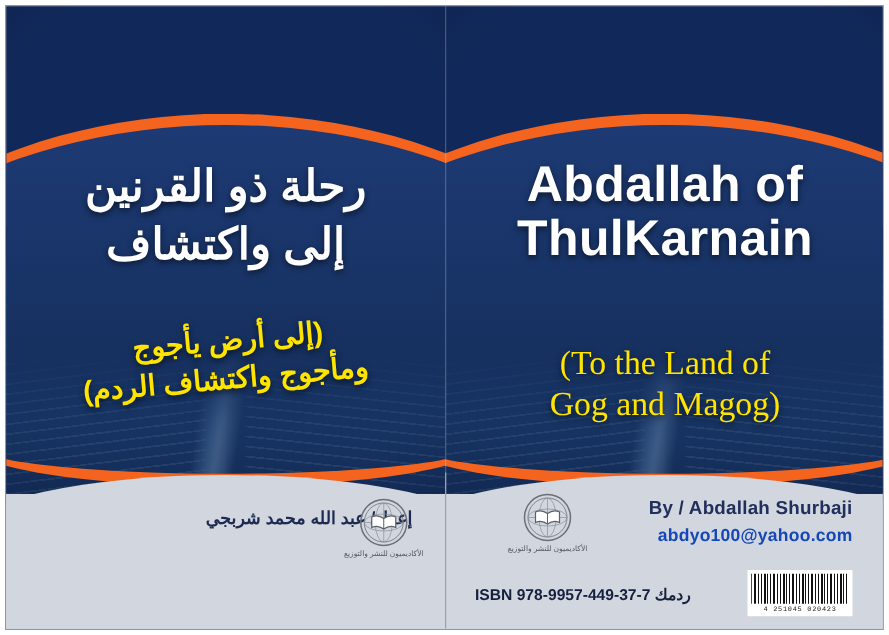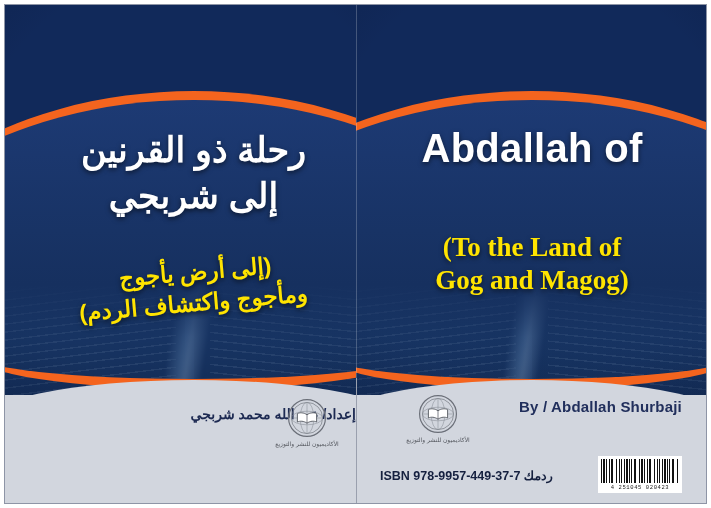--- a/index.html
+++ b/index.html
@@ -31,21 +31,21 @@
     box-sizing: border-box;
   }
 
   
   .panel {
     position: absolute;
     top: 0;
     height: 500px;
     overflow: hidden;
   }
-  .panel-back  { left: 0px;   width: 351px; padding-left: 26px; }
+  .panel-back  { left: 0px;   width: 351px; }
   .panel-front { left: 351px; width: 352px; }
 
   
   .footer-plate {
     position: absolute;
     left: 0; right: 0; bottom: 0;
     height: 160px;
     background: #d2d6de;
   }
 
@@ -202,21 +202,21 @@
     font-weight: 700;
     letter-spacing: .3px;
     text-shadow: 0 2px 5px rgba(0,0,0,.55);
     margin: 0;
   }
 
   .subtitle-en {
     color: #ffe400;
     font-size: 27px;
     line-height: 1.14;
-    font-weight: 700;
+    font-weight: 400;
     font-family: "Liberation Serif", serif;
     text-shadow: 0 2px 5px rgba(0,0,0,.6);
     margin: 0;
     padding-top: 62px;
   }
 
   .title-ar {
     color: #ffffff;
     font-size: 35px;
     line-height: 1.3;
@@ -395,21 +395,21 @@
 
         <div class="art-vignette"></div>
         <div class="arc arc-top"></div>
       </div>
 
       <div class="footer-mask-arc"></div>
       <div class="footer-mask"></div>
 
       <div class="title-block">
         <p class="title-ar">رحلة ذو القرنين</p>
-        <p class="title-ar">إلى شربجي</p>
+        <p class="title-ar">إلى واكتشاف</p>
         <p class="subtitle-ar">(إلى أرض يأجوج</p>
         <p class="subtitle-ar" style="padding-top:2px">ومأجوج واكتشاف الردم)</p>
       </div>
 
       <div class="footer-content">
         <div class="credit-ar">إعداد/ عبد الله محمد شربجي</div>
 
         <div class="pub pub-back">
           <svg class="logo-mark" viewBox="0 0 100 100">
             <circle cx="50" cy="50" r="46" fill="none" stroke="#6b6f78" stroke-width="3"></circle>
@@ -445,20 +445,21 @@
 
         <div class="art-vignette"></div>
         <div class="arc arc-top"></div>
       </div>
 
       <div class="footer-mask-arc"></div>
       <div class="footer-mask"></div>
 
       <div class="title-block">
         <p class="title-en">Abdallah of</p>
+        <p class="title-en">ThulKarnain</p>
         <p class="subtitle-en">(To the Land of</p>
         <p class="subtitle-en" style="padding-top:2px">Gog and Magog)</p>
       </div>
 
       <div class="footer-content">
 
         <div class="pub pub-front">
           <svg class="logo-mark" viewBox="0 0 100 100">
             <circle cx="50" cy="50" r="46" fill="none" stroke="#6b6f78" stroke-width="3"></circle>
             <circle cx="50" cy="50" r="39" fill="none" stroke="#6b6f78" stroke-width="1.6"></circle>
@@ -467,20 +468,21 @@
             <line x1="11" y1="50" x2="89" y2="50" stroke="#8b8f98" stroke-width="1.4"></line>
             <line x1="50" y1="11" x2="50" y2="89" stroke="#8b8f98" stroke-width="1.4"></line>
             <path d="M50 42 C42 36 32 36 26 39 L26 60 C32 57 42 57 50 63 C58 57 68 57 74 60 L74 39 C68 36 58 36 50 42 Z" fill="#ffffff" stroke="#5d6169" stroke-width="2.4"></path>
             <line x1="50" y1="42" x2="50" y2="63" stroke="#5d6169" stroke-width="2"></line>
           </svg>
           <div class="pub-caption">الأكاديميون للنشر والتوزيع</div>
         </div>
 
         <div class="credit-en">
           <p class="by-line">By / Abdallah Shurbaji</p>
+          <p class="email-line">abdyo100@yahoo.com</p>
         </div>
 
         <div class="isbn-line">
           <span>ISBN 978-9957-449-37-7</span>
           <span class="isbn-ar">ردمك</span>
         </div>
 
         <div class="barcode-box">
           <div class="bars"></div>
           <div class="barcode-digits">4  251045  020423</div>

